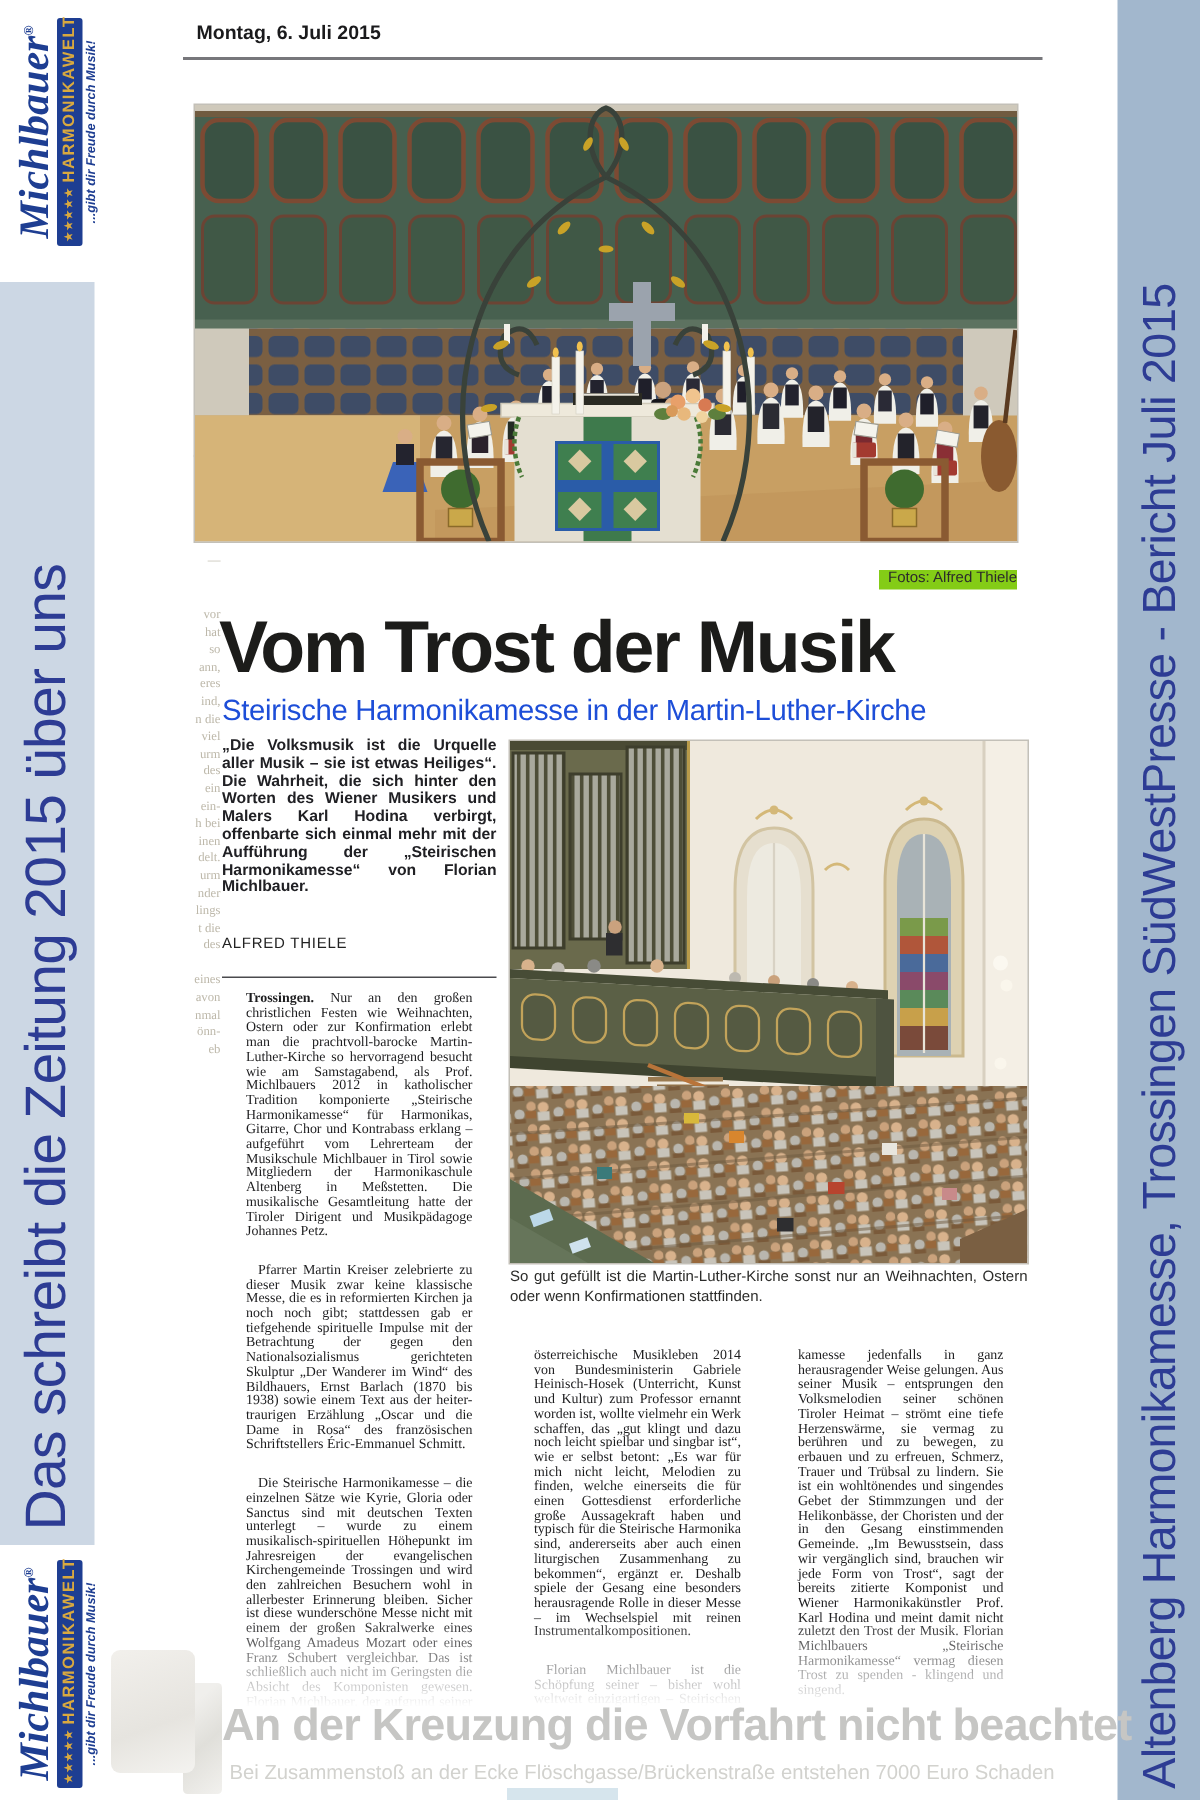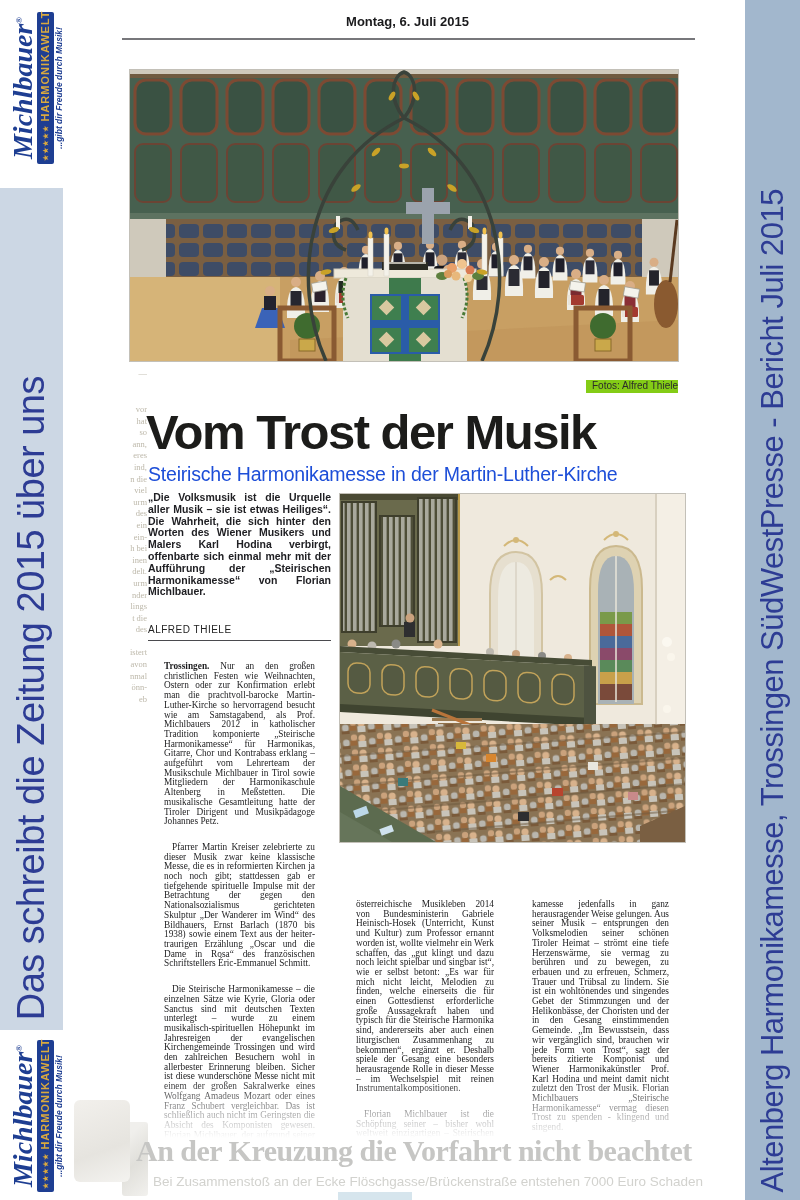--- a/index.html
+++ b/index.html
@@ -22,21 +22,21 @@
   .logo-bottom { left:6px; top:1032px; }
   .logo-inner { width:168px; height:58px; transform:rotate(-90deg); transform-origin:84px 84px; text-align:center; }
   .logo-brand { font-family:"Liberation Serif",serif; font-style:italic; font-weight:bold; font-size:28px; line-height:26px;
                 color:var(--logo-blue,#1e3e92); text-shadow:0 0 1px #fff,0 0 2px #fff,1px 1px 0 #fff,-1px -1px 0 #fff; }
   .logo-brand sup { font-size:9px; }
   .logo-banner { background:var(--logo-blue,#1e3e92); border-radius:2px; margin:1px 8px 0 8px; padding:1px 3px;
                  color:var(--logo-gold,#d9a93f); font-weight:bold; font-size:11px; letter-spacing:1px; line-height:14px; }
   .logo-stars { font-size:7px; letter-spacing:1px; vertical-align:1px; margin-right:3px; }
   .logo-slogan { font-style:italic; font-weight:bold; font-size:8.5px; line-height:11px; color:var(--logo-blue,#1e3e92); }
   
-  .date { position:absolute; left:120px; top:14px; width:575px; text-align:center; font-weight:bold; font-size:13px; color:#1a1a1c; }
+  .date { position:absolute; left:131px; top:14px; width:575px; text-align:left; font-weight:bold; font-size:13px; color:#1a1a1c; }
   .date-rule { position:absolute; left:122px; top:38px; width:573px; border-top:2px solid #77777b; }
   
   .ghost { position:absolute; left:119px; width:28px; font-family:"Liberation Serif",serif; font-size:8.5px;
            line-height:11.6px; color:#bdb8aa; text-align:right; white-space:pre-line; }
   .ghost-1 { top:182px; }
   .ghost-2 { top:404px; }
   
   .photo { position:absolute; background:#ddd; outline:1px solid #c3c0b8; }
   .photo svg { display:block; width:100%; height:100%; }
   .photo-main   { left:130px; top:70px;  width:548px; height:291px; }
@@ -45,35 +45,35 @@
   .caption-main   { left:130px; top:366px; width:548px; height:27px; }
   .caption-church { left:340px; top:846px; width:345px; }
   .credit { position:absolute; right:0; bottom:0; background:#84cc16; padding-left:6px; }
   
   .headline { position:absolute; left:146px; top:406px; font-size:49px; line-height:52px; font-weight:bold;
               letter-spacing:-1.5px; color:#1c1c1a; }
   .subheadline { position:absolute; left:148px; top:463px; font-size:19.5px; font-weight:normal; color:#1d4ed8; letter-spacing:-0.2px; }
   .lead { position:absolute; left:148px; top:492px; width:183px; font-weight:bold; font-size:10.5px; line-height:11.8px;
           text-align:justify; color:#202024; }
   .byline { position:absolute; left:148px; top:624px; width:183px; font-size:10px; letter-spacing:0.5px; color:#222;
-            padding-bottom:5px; border-bottom:1px solid #4a4a4e; }
+            padding-bottom:16px; border-bottom:1px solid #4a4a4e; }
   .col { position:absolute; font-family:"Liberation Serif",serif; font-size:9.3px; line-height:9.7px;
          text-align:justify; color:#1d1d1f; overflow:hidden; }
   .col p { margin:16px; }
   .col p.ind { text-indent:8px; }
   .col1 { left:148px; top:646px; width:183px; height:500px; }
   .col2 { left:340px; top:884px; width:170px; height:262px; }
   .col3 { left:516px; top:884px; width:169px; height:262px; }
   .lead-in { font-weight:bold; }
   
   .fadeout { position:absolute; left:120px; top:1078px; width:575px; height:68px;
              background:linear-gradient(rgba(255,255,255,0), #fff 88%); pointer-events:none; }
   .teaser-fragment { position:absolute; left:122px; top:1122px; width:26px; height:74px; border-radius:3px;
                      background:linear-gradient(140deg,#f0efec 20%,#e0dfda 55%,#f2f1ee); }
-  .teaser-headline { position:absolute; left:136px; top:1134px; font-size:30px; font-weight:bold; letter-spacing:-0.5px; color:#c6c6c4;font-family:Liberation Serif, serif; }
+  .teaser-headline { position:absolute; left:148px; top:1134px; font-size:30px; font-weight:bold; letter-spacing:-0.5px; color:#c6c6c4; }
   .teaser-subline  { position:absolute; left:153px; top:1174px; font-size:13.5px; color:#d2d2ce; }
   .side-fragment   { position:absolute; left:74px; top:1100px; width:56px; height:82px; border-radius:6px;
                      background:linear-gradient(160deg,#f2f0ec,#e6e4df 60%,#f4f3f0); }
   .bottom-fragment { position:absolute; left:338px; top:1192px; width:74px; height:8px; background:#cfe0ea; opacity:.85; }
 </style>
 </head>
 <body>
 
 <div id="page">
 
@@ -134,21 +134,21 @@
 ein-
 h bei
 inen
 delt.
 urm
 nder
 lings
 t die
 des
 
-istert
+eines
 avon
 nmal
 önn-
 eb</div>
 
   <div class="photo photo-main">
     <svg viewBox="0 0 548 291" preserveAspectRatio="none">
       <defs>
         <pattern id="panels" width="46" height="140" patternUnits="userSpaceOnUse">
           <rect width="46" height="140" fill="#47604f"></rect>
@@ -428,20 +428,21 @@
       </g>
 
       <path d="M300,332 L345,312 L345,348 L300,348 Z" fill="#7a5f42"></path>
       <path d="M0,292 L96,348 L0,348 Z" fill="#5c6b4f"></path>
       <path d="M0,318 L52,348 L0,348 Z" fill="#66755a"></path>
       <rect x="14" y="314" width="14" height="8" fill="#bcd8e8" transform="rotate(-20 21 318)"></rect>
       <rect x="40" y="333" width="13" height="7" fill="#cfe2ee" transform="rotate(-20 46 336)"></rect>
     </svg>
   </div>
 
+  <div class="caption caption-church">So gut gefüllt ist die Martin-Luther-Kirche sonst nur an Weihnachten, Ostern oder wenn Konfirmationen stattfinden.</div>
 
   <div class="col col2">
     <p>österreichische Musikleben 2014 von Bundesministerin Gabriele Heinisch-Hosek (Unterricht, Kunst und Kultur) zum Professor ernannt worden ist, wollte vielmehr ein Werk schaffen, das „gut klingt und dazu noch leicht spielbar und singbar ist“, wie er selbst betont: „Es war für mich nicht leicht, Melodien zu finden, welche einerseits die für einen Gottesdienst erforderliche große Aussagekraft haben und typisch für die Steirische Harmonika sind, andererseits aber auch einen liturgischen Zusammenhang zu bekommen“, ergänzt er. Deshalb spiele der Gesang eine besonders herausragende Rolle in dieser Messe – im Wechselspiel mit reinen Instrumentalkompositionen.</p>
     <p class="ind">Florian Michlbauer ist die Schöpfung seiner – bisher wohl weltweit einzigartigen – Steirischen Harmoni-</p>
   </div>
 
   <div class="col col3">
     <p>kamesse jedenfalls in ganz herausragender Weise gelungen. Aus seiner Musik – entsprungen den Volksmelodien seiner schönen Tiroler Heimat – strömt eine tiefe Herzenswärme, sie vermag zu berühren und zu bewegen, zu erbauen und zu erfreuen, Schmerz, Trauer und Trübsal zu lindern. Sie ist ein wohltönendes und singendes Gebet der Stimmzungen und der Helikonbässe, der Choristen und der in den Gesang einstimmenden Gemeinde. „Im Bewusstsein, dass wir vergänglich sind, brauchen wir jede Form von Trost“, sagt der bereits zitierte Komponist und Wiener Harmonikakünstler Prof. Karl Hodina und meint damit nicht zuletzt den Trost der Musik. Florian Michlbauers „Steirische Harmonikamesse“ vermag diesen Trost zu spenden - klingend und singend.</p>
   </div>
 

